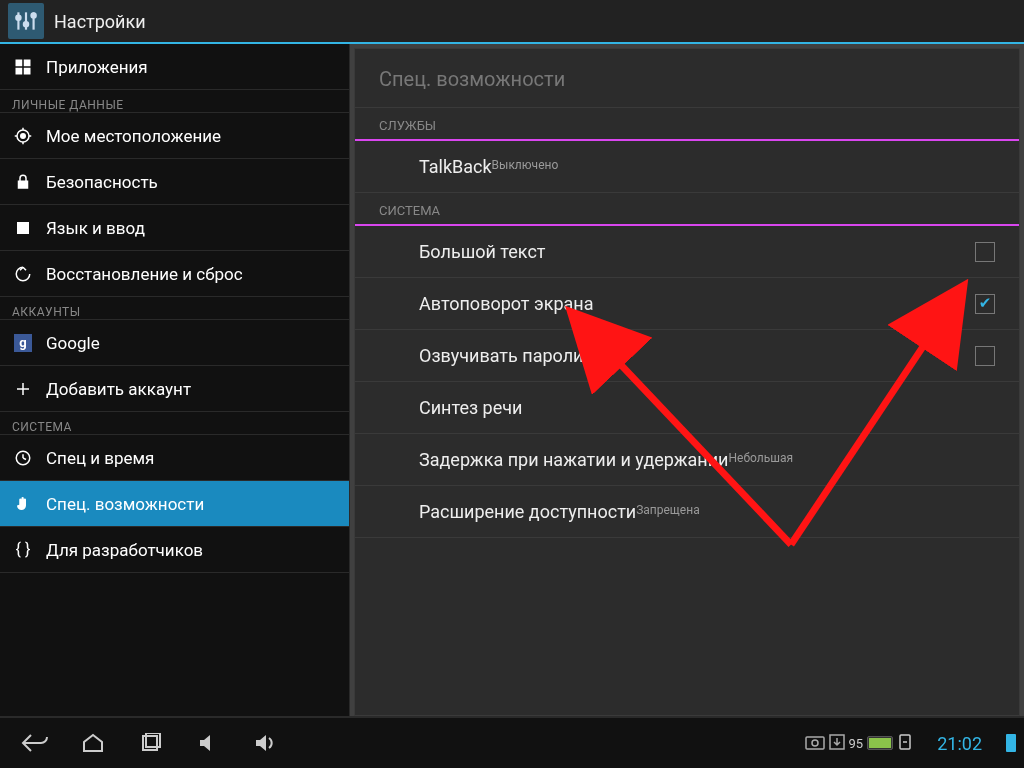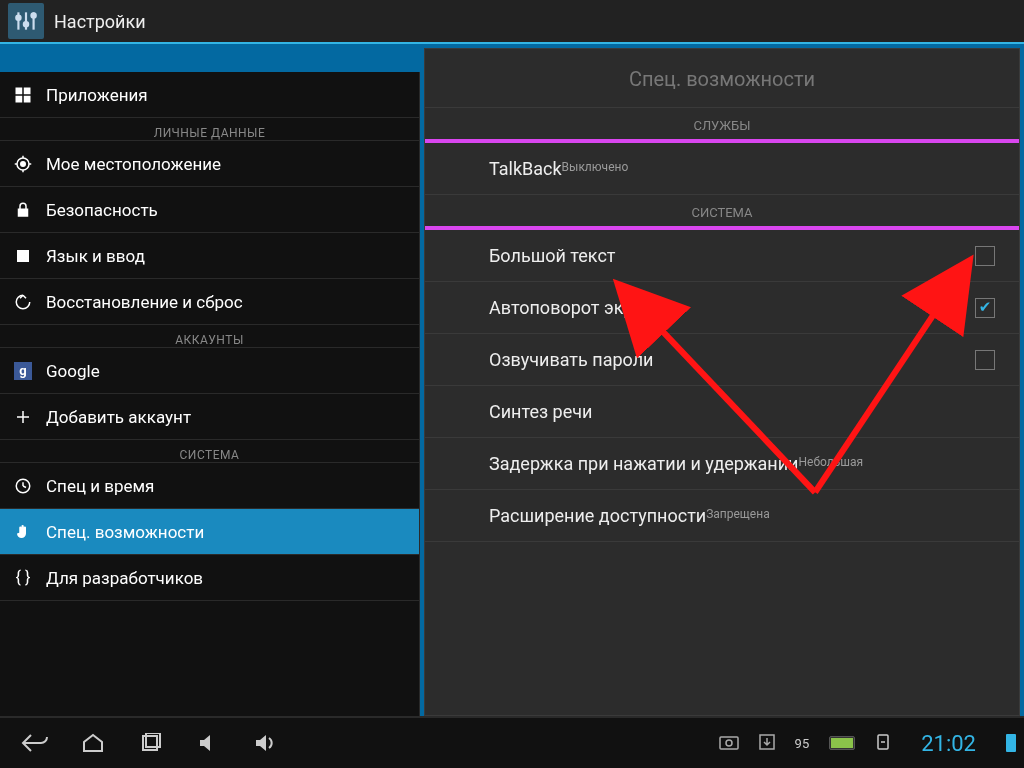--- a/index.html
+++ b/index.html
@@ -1,41 +1,41 @@
 <!DOCTYPE html>
 <html><head>
 <meta charset="utf-8">
 <style>
   * { box-sizing: border-box; margin: 0; padding: 0; }
   html, body { width: 1024px; height: 768px; overflow: hidden; background: #000; font-family: "Roboto", "Helvetica Neue", Arial, sans-serif; color: #fff; }
-  .screen { width: 1024px; height: 768px; display: flex; flex-direction: column; background: #0369a1; text-align: center; }
+  .screen { width: 1024px; height: 768px; display: flex; flex-direction: column; background: #404040; }
   .titlebar { height: 44px; display: flex; align-items: center; padding: 0 8px; background: #222; border-bottom: 2px solid #33b5e5; }
   .titlebar .appicon { width: 36px; height: 36px; background: #2e5a72; border-radius: 2px; display:flex; align-items:center; justify-content:center; margin-right: 10px;}
   .titlebar .apptitle { font-size: 18px; color: #eee; }
   .main { flex: 1 1 auto; display: flex; min-height: 0; }
-  .sidebar { width: 420px; background: #111; border-right: 1px solid #2a2a2a; overflow-y: auto; margin-top: 28px; }
+  .sidebar { width: 350px; background: #111; border-right: 1px solid #2a2a2a; overflow-y: auto; }
   .side-item { display: flex; align-items: center; height: 46px; padding: 0 12px; border-bottom: 1px solid #2a2a2a; cursor: pointer; font-size: 17px; }
   .side-item.selected { background: #1a8abf; }
   .side-item .side-icon { width: 22px; height: 22px; margin-right: 12px; display:flex; align-items:center; justify-content:center; color:#fff; }
   .side-section { font-size: 12px; color: #888; padding: 8px 12px 0; text-transform: uppercase; letter-spacing: .5px; border-bottom: 1px solid #2a2a2a; }
   .content { flex: 1; background: #2c2c2c; position: relative; display:flex; flex-direction:column; border:1px solid #3a3a3a; margin:4px 4px 0 4px; }
   .content-header { font-size: 20px; color: #777; padding: 18px 24px 16px; border-bottom: 1px solid #3a3a3a; }
-  .c-section { font-size: 13px; color: #888; padding: 10px 24px 6px; border-bottom: 4px solid #d946ef; text-transform: uppercase; }
+  .c-section { font-size: 13px; color: #888; padding: 10px 24px 6px; border-bottom: 2px solid #d946ef; text-transform: uppercase; }
   .c-item { display:flex; align-items:center; padding: 14px 24px 14px 64px; border-bottom: 1px solid #3a3a3a; cursor:pointer; min-height:52px;}
   .c-item .c-text { flex:1; display:flex; }
   .c-item .c-title { font-size: 18px; color: #eee; }
   .c-item .c-sub { font-size: 12px; color: #9a9a9a; margin-top:2px;}
   .c-chk { width: 20px; height: 20px; border: 1px solid #777; display:flex; align-items:center; justify-content:center;}
   .c-chk.checked::after { content:"✔"; color:#33b5e5; font-size:15px; line-height:1;}
   .navbar { height: 52px; background: #111; border-top: 2px solid #2a2a2a; display:flex; align-items:center; padding: 0 8px; }
   .nav-left { display:flex; gap: 4px; align-items:center;}
   .navbtn { width: 54px; height: 40px; display:flex; align-items:center; justify-content:center; color:#ccc; cursor:pointer;}
   .nav-spacer { flex:1; }
-  .nav-right { display:flex; gap:20px; align-items:center; color:#aaa; font-size:14px;}
-  .clock { color:#33b5e5; font-size:22px; margin: 0 10px;}
+  .nav-right { display:flex; gap:4px; align-items:center; color:#aaa; font-size:14px;}
+  .clock { color:#33b5e5; font-size:18px; margin: 0 20px;}
   .batt { width:10px; height:18px; background:#33b5e5; border-radius:1px;}
   .badge { color:#ccc; font-size:13px; }
   .batt-box { display:flex; align-items:center; gap:4px; }
   .batt-ind { width:26px; height:14px; border:1px solid #555; border-radius:2px; position:relative; background:#333;}
   .batt-ind::after{content:"";position:absolute;left:1px;top:1px;bottom:1px;width:90%;background:#8bc34a;}
   .batt-ind span{position:absolute; inset:0; display:flex;align-items:center;justify-content:center; font-size:9px; color:#111;}
   .google-g { width:18px; height:18px; background:#3b5998; color:#fff; font-size:13px; display:flex;align-items:center;justify-content:center; font-weight:bold;}
   
   .annot { position:absolute; pointer-events:none; inset:0; }
   

